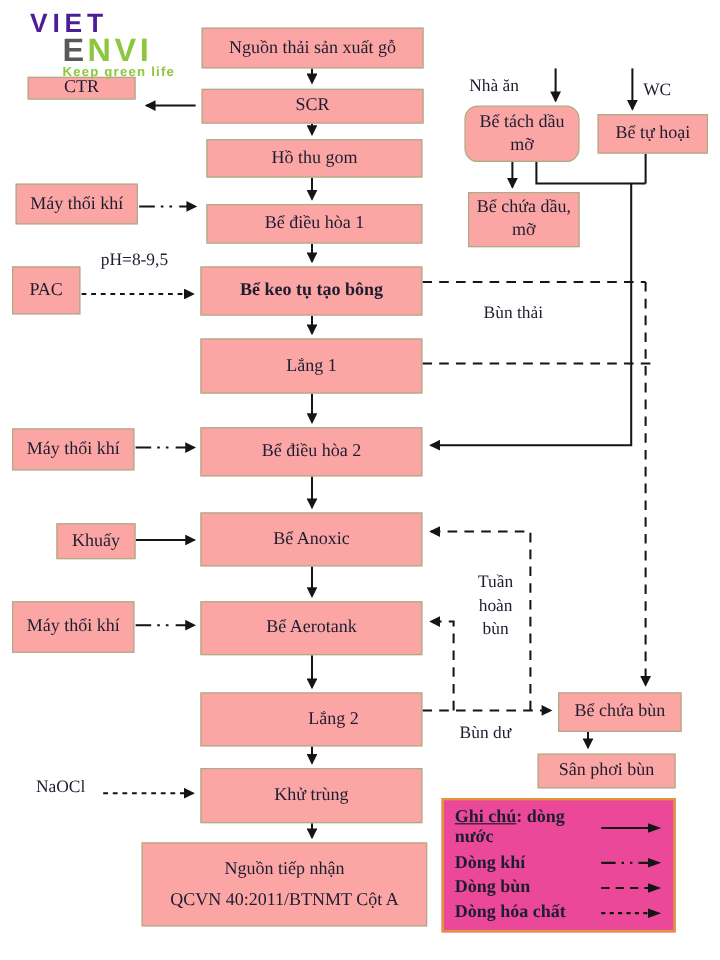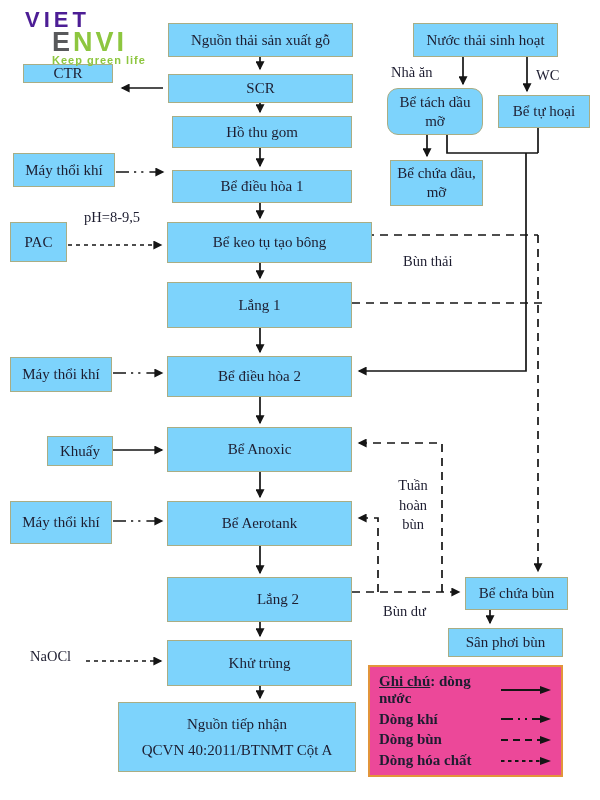--- a/index.html
+++ b/index.html
@@ -2,21 +2,21 @@
 <html><head>
 <meta charset="utf-8">
 <style>
   html,body{margin:0;padding:0;background:#ffffff;}
   #canvas{
     position:relative;width:600px;height:800px;background:#ffffff;
     font-family:"Liberation Serif","DejaVu Serif",serif;color:#1d1d30;overflow:hidden;
   }
   #wires{position:absolute;left:0;top:0;z-index:1;}
   .box{
-    position:absolute;z-index:2;background:#7dd3fc;
+    position:absolute;z-index:2;background:#fca5a5;
     border:1.5px solid #a9ad84;
     display:flex;align-items:center;justify-content:center;text-align:center;
     font-size:15px;line-height:1.25;box-sizing:border-box;padding:1px 3px;
   }
   .box2l{flex-direction:column;}
   .flabel{
     position:absolute;z-index:3;font-size:14.5px;white-space:nowrap;text-align:center;
   }
   .flabel.wrap{white-space:normal;line-height:1.35;}
   
@@ -94,40 +94,39 @@
   <div class="logo">
     <div class="logo-l1">VIET</div>
     <div class="logo-l2"><span class="logo-e">E</span><span>NVI</span></div>
     <div class="logo-tag">Keep green life</div>
   </div>
 
   <div class="box" style="left:168px;top:23px;width:185px;height:34px;">Nguồn thải sản xuất gỗ</div>
   <div class="box" style="left:168px;top:74px;width:185px;height:29px;">SCR</div>
   <div class="box" style="left:172px;top:116px;width:180px;height:32px;">Hồ thu gom</div>
   <div class="box" style="left:172px;top:170px;width:180px;height:33px;">Bể điều hòa 1</div>
-  <div class="box" style="left:167px;top:222px;width:205px;height:41px;">Bể keo tụ tạo bông</div>
+  <div class="box" style="left:167px;top:222px;width:185px;height:41px;font-weight:bold;">Bể keo tụ tạo bông</div>
   <div class="box" style="left:167px;top:282px;width:185px;height:46px;">Lắng 1</div>
   <div class="box" style="left:167px;top:356px;width:185px;height:41px;">Bể điều hòa 2</div>
   <div class="box" style="left:167px;top:427px;width:185px;height:45px;">Bể Anoxic</div>
   <div class="box" style="left:167px;top:501px;width:185px;height:45px;">Bể Aerotank</div>
   <div class="box" style="left:167px;top:577px;width:185px;height:45px;padding-left:40px;">Lắng 2</div>
   <div class="box" style="left:167px;top:640px;width:185px;height:46px;">Khử trùng</div>
   <div class="box box2l" style="left:118px;top:702px;width:238px;height:70px;">
     <div style="margin-bottom:7px;">Nguồn tiếp nhận</div>
     <div>QCVN 40:2011/BTNMT Cột A</div>
   </div>
 
   <div class="box" style="left:23px;top:64px;width:90px;height:19px;text-align:right;">CTR</div>
   <div class="box" style="left:13px;top:153px;width:102px;height:34px;">Máy thổi khí</div>
   <div class="box" style="left:10px;top:222px;width:57px;height:40px;">PAC</div>
   <div class="box" style="left:10px;top:357px;width:102px;height:35px;">Máy thổi khí</div>
   <div class="box" style="left:47px;top:436px;width:66px;height:30px;">Khuấy</div>
   <div class="box" style="left:10px;top:501px;width:102px;height:43px;">Máy thổi khí</div>
 
-  <div class="box" style="left:413px;top:23px;width:145px;height:34px;">Nước thải sinh hoạt</div>
   <div class="box" style="left:387px;top:88px;width:96px;height:47px;border-radius:11px;">Bể tách dầu mỡ</div>
   <div class="box" style="left:498px;top:95px;width:92px;height:33px;">Bể tự hoại</div>
   <div class="box" style="left:390px;top:160px;width:93px;height:46px;">Bể chứa dầu, mỡ</div>
   <div class="box" style="left:465px;top:577px;width:103px;height:33px;">Bể chứa bùn</div>
   <div class="box" style="left:448px;top:628px;width:115px;height:29px;">Sân phơi bùn</div>
 
   <div class="flabel" style="left:391px;top:64px;">Nhà ăn</div>
   <div class="flabel" style="left:536px;top:67px;">WC</div>
   <div class="flabel" style="left:84px;top:209px;">pH=8-9,5</div>
   <div class="flabel" style="left:403px;top:253px;">Bùn thải</div>

